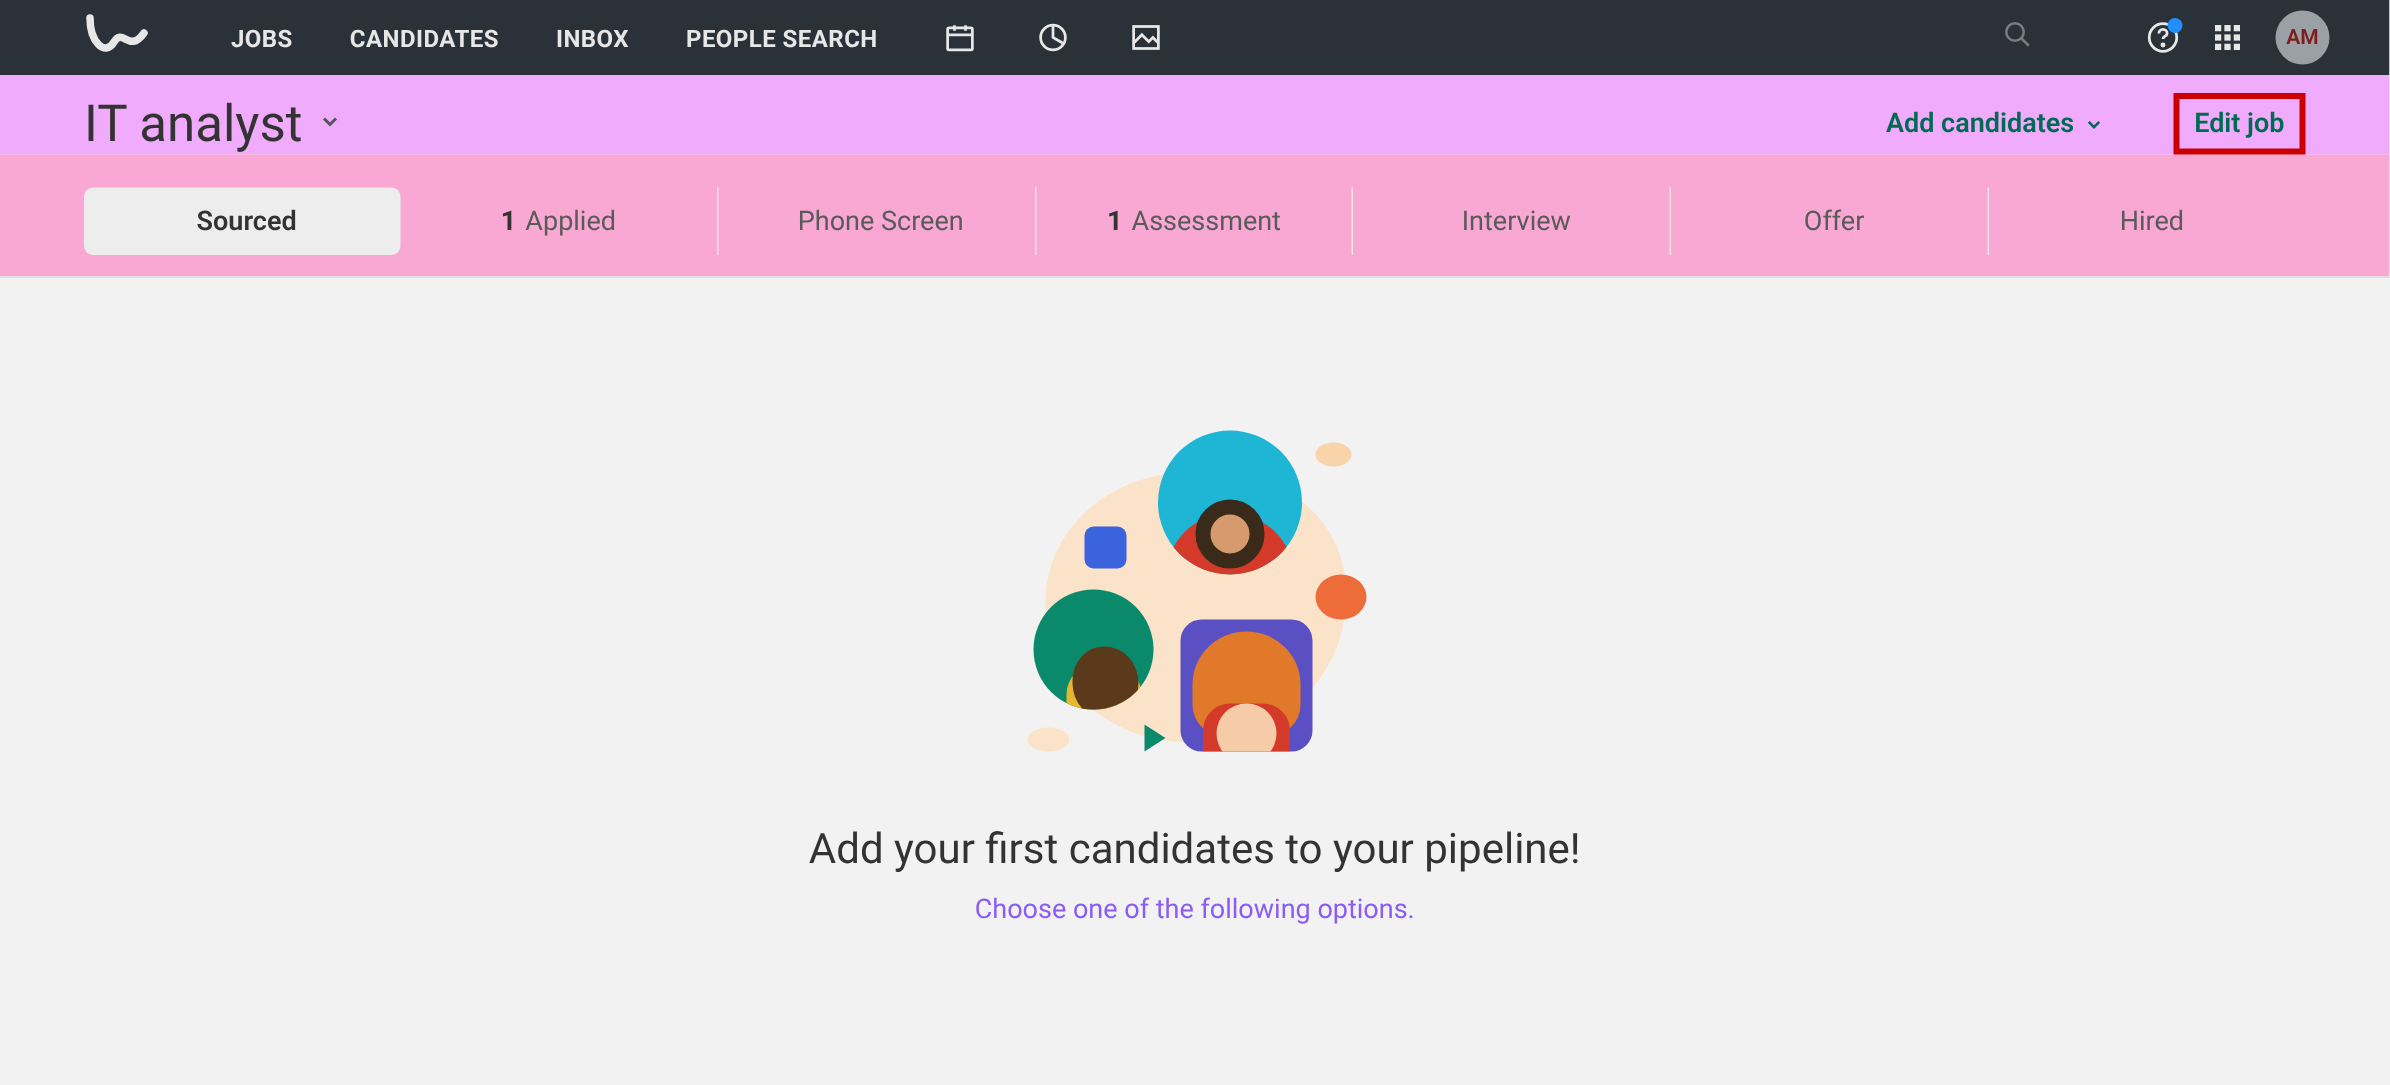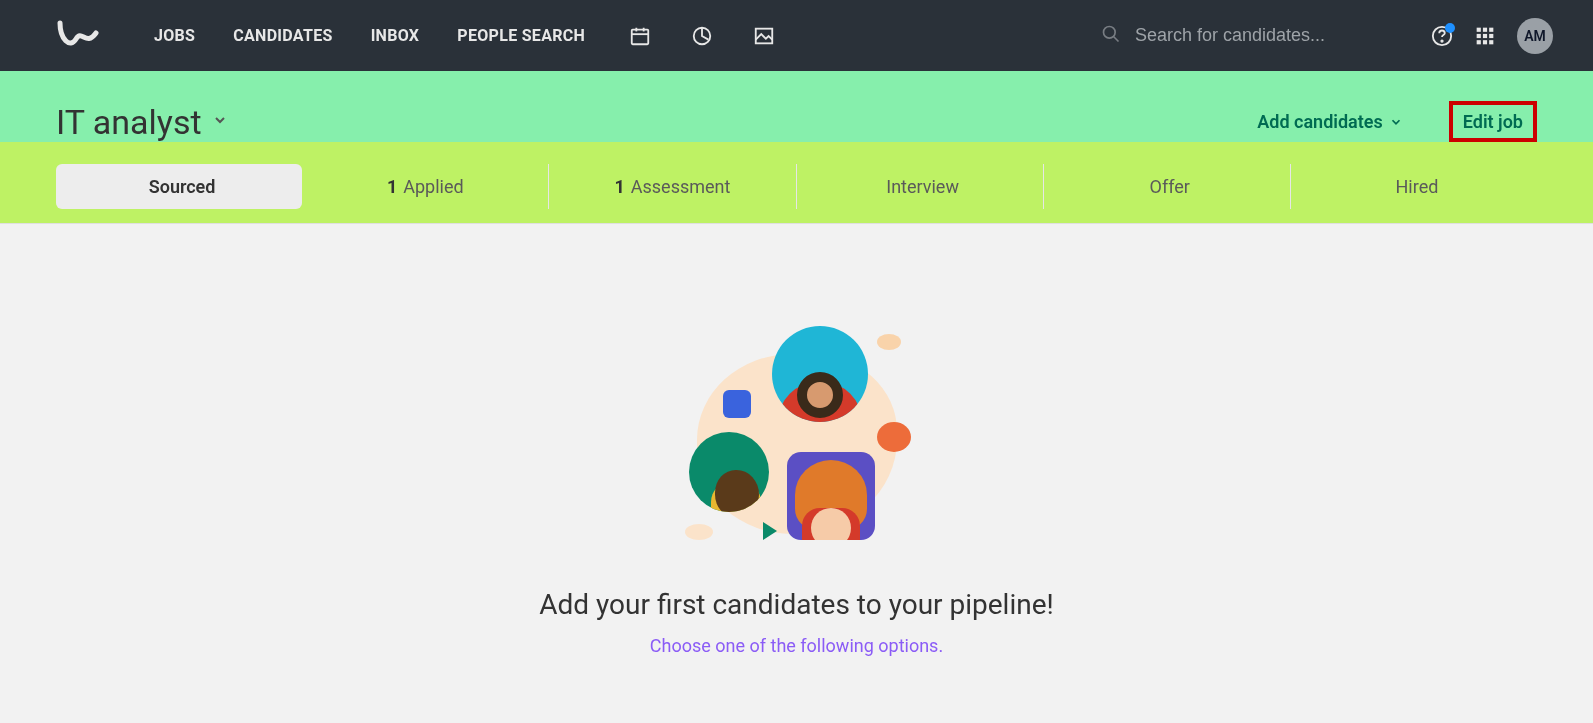--- a/index.html
+++ b/index.html
@@ -1,21 +1,21 @@
 <!DOCTYPE html>
 <html><head>
 <meta charset="utf-8">
 <style>
   * { box-sizing: border-box; margin: 0; padding: 0; }
   body { font-family: -apple-system, BlinkMacSystemFont, "Segoe UI", Roboto, sans-serif; background: #f2f2f2; color: #333; }
   
   
   .topnav {
     background: #2a3139;
-    height: 71px;
+    height: 50px;
     display: flex;
     align-items: center;
     padding: 0 40px 0 56px;
     gap: 36px;
   }
   .logo { display: flex; align-items: center; margin-right: 16px; }
   .nav-links { display: flex; gap: 38px; align-items: center; }
   .nav-link {
     color: #e7e7e7;
     font-size: 16px;
@@ -43,51 +43,51 @@
   .search-input::placeholder { color: #9ea3a8; }
   .nav-right { display: flex; align-items: center; gap: 22px; margin-left: 40px; }
   .help-wrap { position: relative; }
   .help-dot {
     position: absolute; top: -2px; right: -2px;
     width: 10px; height: 10px; border-radius: 50%;
     background: #1e90ff;
   }
   .avatar {
     width: 36px; height: 36px; border-radius: 50%;
-    background: #9aa0a6; color: #0f172a;
+    background: #9aa0a6; color: #7f1d1d;
     display: flex; align-items: center; justify-content: center;
     font-size: 14px; font-weight: 600;
     cursor: pointer;
   }
 
   
   .page-header {
-    background: #86efac;
-    padding: 30px 56px 0 56px;
+    background: #f0abfc;
+    padding: 12px 56px 0 56px;
     display: flex;
     align-items: center;
   }
   .job-title-wrap { display: flex; align-items: center; gap: 10px; cursor: pointer; }
   .job-title { font-size: 34px; font-weight: 400; color: #333; }
   .chev { color: #555; }
   .header-actions { margin-left: auto; display: flex; align-items: center; gap: 10px; }
   .add-cand {
     color: #006b52; font-size: 18px; font-weight: 600;
     display: flex; align-items: center; gap: 6px; cursor: pointer;
   }
   .edit-job-wrap {
     border: 4px solid #cc0000;
     padding: 6px 10px;
     margin-left: 36px;
   }
   .edit-job { color: #006b52; font-size: 18px; font-weight: 600; cursor: pointer; }
 
   
   .pipeline {
-    background: #bef264;
+    background: #f9a8d4;
     display: flex;
     padding: 22px 56px 14px;
     border-bottom: 1px solid #e0e0e0;
   }
   .stage {
     flex: 1;
     text-align: center;
     font-size: 18px;
     color: #5a5a5a;
     padding: 12px 0;
@@ -179,21 +179,20 @@
         </svg>
     </span>
   </div>
   <div class="nav-search">
     <span class="search-icon">
       <svg width="20" height="20" viewBox="0 0 24 24" fill="none" stroke="#b8bcc0" stroke-width="2">
           <circle cx="10" cy="10" r="7"></circle>
           <line x1="21" y1="21" x2="15" y2="15"></line>
         </svg>
     </span>
-    <input class="search-input" placeholder="Search for candidates..." style="">
   </div>
   <div class="nav-right">
     <span class="help-wrap nav-icon">
       <svg width="22" height="22" viewBox="0 0 24 24" fill="none" stroke="#e7e7e7" stroke-width="2">
           <circle cx="12" cy="12" r="10"></circle>
           <path d="M9 9a3 3 0 116 0c0 2-3 2-3 4"></path>
           <circle cx="12" cy="17.5" r="0.8" fill="#e7e7e7"></circle>
         </svg>
       <span class="help-dot"></span>
     </span>
@@ -237,20 +236,24 @@
 </div>
 
 <div class="pipeline">
   <div class="stage active">
     <span class="count"></span>
     <span>Sourced</span>
   </div>
   <div class="stage">
     <span class="count">1</span>
     <span>Applied</span>
+  </div>
+  <div class="stage">
+    <span class="count"></span>
+    <span>Phone Screen</span>
   </div>
   <div class="stage">
     <span class="count">1</span>
     <span>Assessment</span>
   </div>
   <div class="stage">
     <span class="count"></span>
     <span>Interview</span>
   </div>
   <div class="stage">

